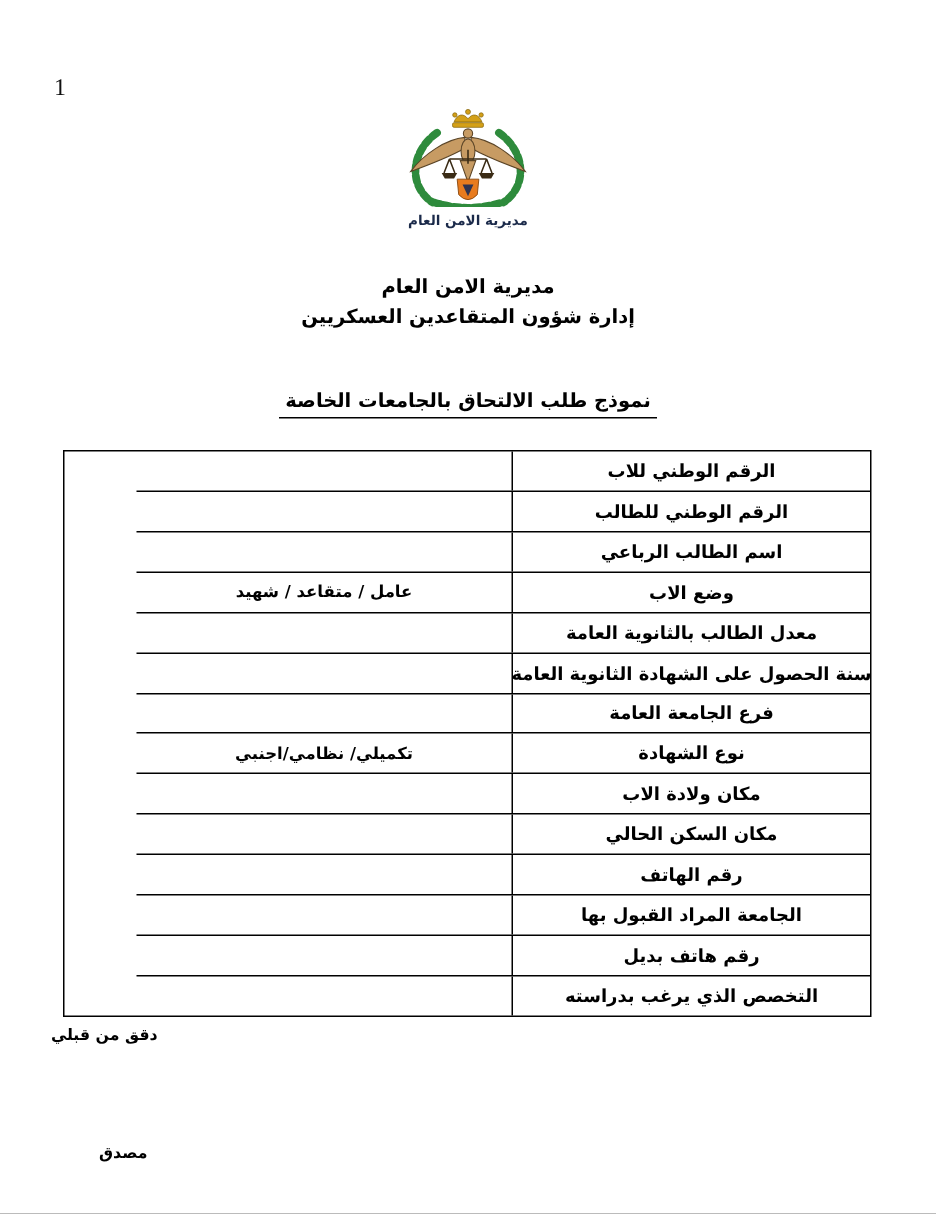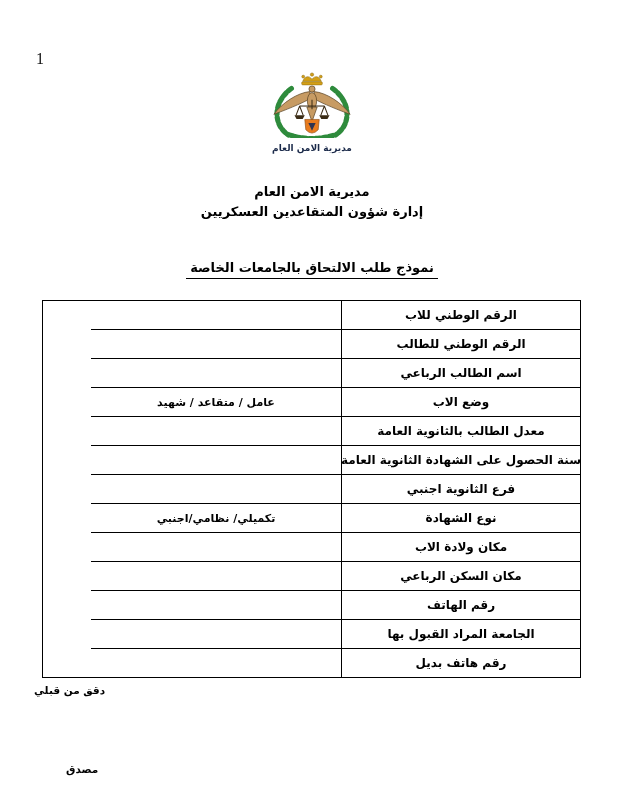--- a/index.html
+++ b/index.html
@@ -165,44 +165,48 @@
     <div class="trow">
       <div class="cell cell-value"></div>
       <div class="cell cell-label">معدل الطالب بالثانوية العامة</div>
     </div>
     <div class="trow">
       <div class="cell cell-value"></div>
       <div class="cell cell-label">سنة الحصول على الشهادة الثانوية العامة</div>
     </div>
     <div class="trow">
       <div class="cell cell-value"></div>
-      <div class="cell cell-label">فرع الثانوية اجنبي</div>
+      <div class="cell cell-label">فرع الجامعة العامة</div>
     </div>
     <div class="trow">
       <div class="cell cell-value">تكميلي/ نظامي/اجنبي</div>
       <div class="cell cell-label">نوع الشهادة</div>
     </div>
     <div class="trow">
       <div class="cell cell-value"></div>
       <div class="cell cell-label">مكان ولادة الاب</div>
     </div>
     <div class="trow">
       <div class="cell cell-value"></div>
-      <div class="cell cell-label">مكان السكن الرباعي</div>
+      <div class="cell cell-label">مكان السكن الحالي</div>
     </div>
     <div class="trow">
       <div class="cell cell-value"></div>
       <div class="cell cell-label">رقم الهاتف</div>
     </div>
     <div class="trow">
       <div class="cell cell-value"></div>
       <div class="cell cell-label">الجامعة المراد القبول بها</div>
     </div>
     <div class="trow">
       <div class="cell cell-value"></div>
       <div class="cell cell-label">رقم هاتف بديل</div>
+    </div>
+    <div class="trow">
+      <div class="cell cell-value"></div>
+      <div class="cell cell-label">التخصص الذي يرغب بدراسته</div>
     </div>
   </div>
 
   <div class="footnote footnote-checked">دقق من قبلي</div>
   <div class="footnote footnote-certified">مصدق</div>
 
 </div>
 
 </body></html>

